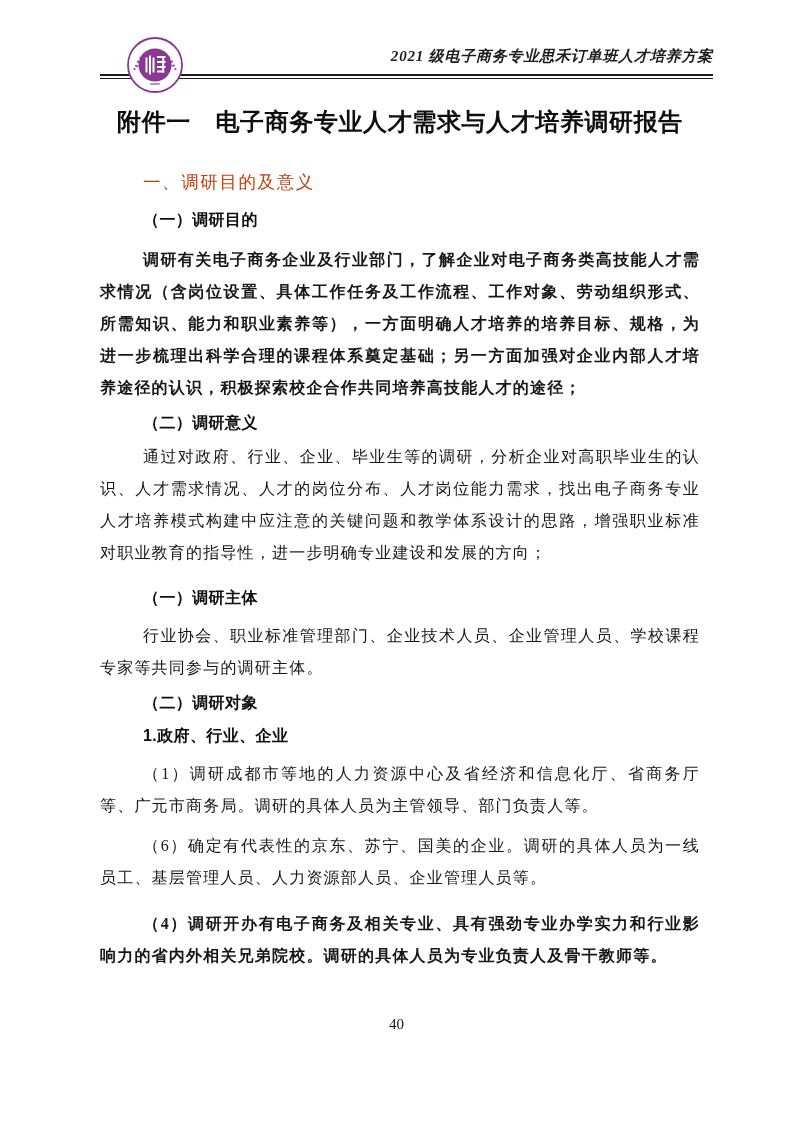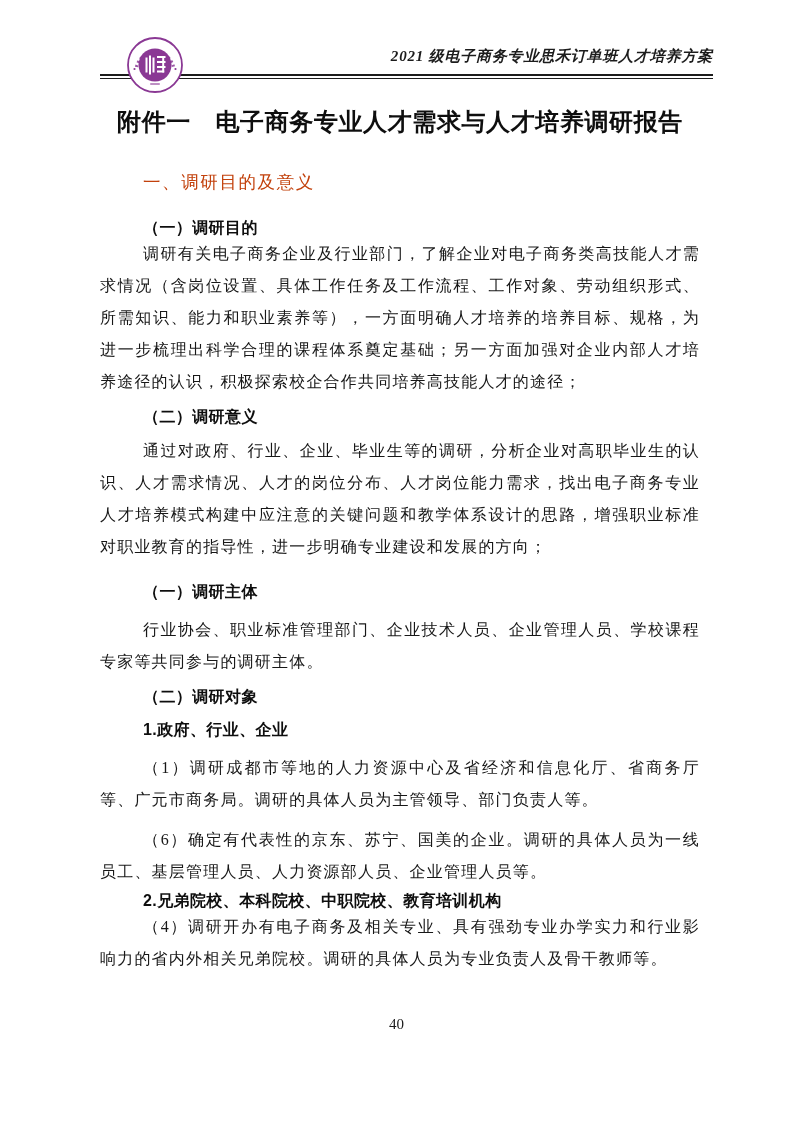--- a/index.html
+++ b/index.html
@@ -86,23 +86,23 @@
     letter-spacing: 1.2px;
     text-align: justify;
     text-indent: 43px;
     color: #171717;
     word-break: break-all;
   }
   .mt2  { margin-top: 2px; }
   .mt4  { margin-top: 8px; }
   .mt8  { margin-top: 8px; }
   .mt12 { margin-top: 12px; }
-  .mt14 { margin-top: 0; }
+  .mt14 { margin-top: 14px; font-weight: bold; }
   .mt18 { margin-top: 18px; }
-  .mt20 { margin-top: 24px; }
+  .mt20 { margin-top: 16px; }
   .mt34 { margin-top: 34px; }
 
   
   .page-number {
     position: absolute;
     top: 1016px;
     left: 0;
     width: 100%;
     text-align: center;
     font-size: 15px;
@@ -149,19 +149,18 @@
     <div class="lvl2 mt20">（一）调研目的</div>
     <p class="para mt14">调研有关电子商务企业及行业部门，了解企业对电子商务类高技能人才需求情况（含岗位设置、具体工作任务及工作流程、工作对象、劳动组织形式、所需知识、能力和职业素养等），一方面明确人才培养的培养目标、规格，为进一步梳理出科学合理的课程体系奠定基础；另一方面加强对企业内部人才培养途径的认识，积极探索校企合作共同培养高技能人才的途径；</p>
     <div class="lvl2 mt4">（二）调研意义</div>
     <p class="para mt8">通过对政府、行业、企业、毕业生等的调研，分析企业对高职毕业生的认识、人才需求情况、人才的岗位分布、人才岗位能力需求，找出电子商务专业人才培养模式构建中应注意的关键问题和教学体系设计的思路，增强职业标准对职业教育的指导性，进一步明确专业建设和发展的方向；</p>
     <div class="lvl2 mt18">（一）调研主体</div>
     <p class="para mt12">行业协会、职业标准管理部门、企业技术人员、企业管理人员、学校课程专家等共同参与的调研主体。</p>
     <div class="lvl2 mt4">（二）调研对象</div>
     <div class="lvl3 mt12">1.政府、行业、企业</div>
     <p class="para mt12">（1）调研成都市等地的人力资源中心及省经济和信息化厅、省商务厅等、广元市商务局。调研的具体人员为主管领导、部门负责人等。</p>
     <p class="para mt4">（6）确定有代表性的京东、苏宁、国美的企业。调研的具体人员为一线员工、基层管理人员、人力资源部人员、企业管理人员等。</p>
-    <div class="lvl3 mt2">2.兄弟院校、本科院校、中职院校、教育培训机构</div>
     <p class="para mt14">（4）调研开办有电子商务及相关专业、具有强劲专业办学实力和行业影响力的省内外相关兄弟院校。调研的具体人员为专业负责人及骨干教师等。</p>
   </div>
 
   <div class="page-number">40</div>
 
 </div>
 
 </body></html>

